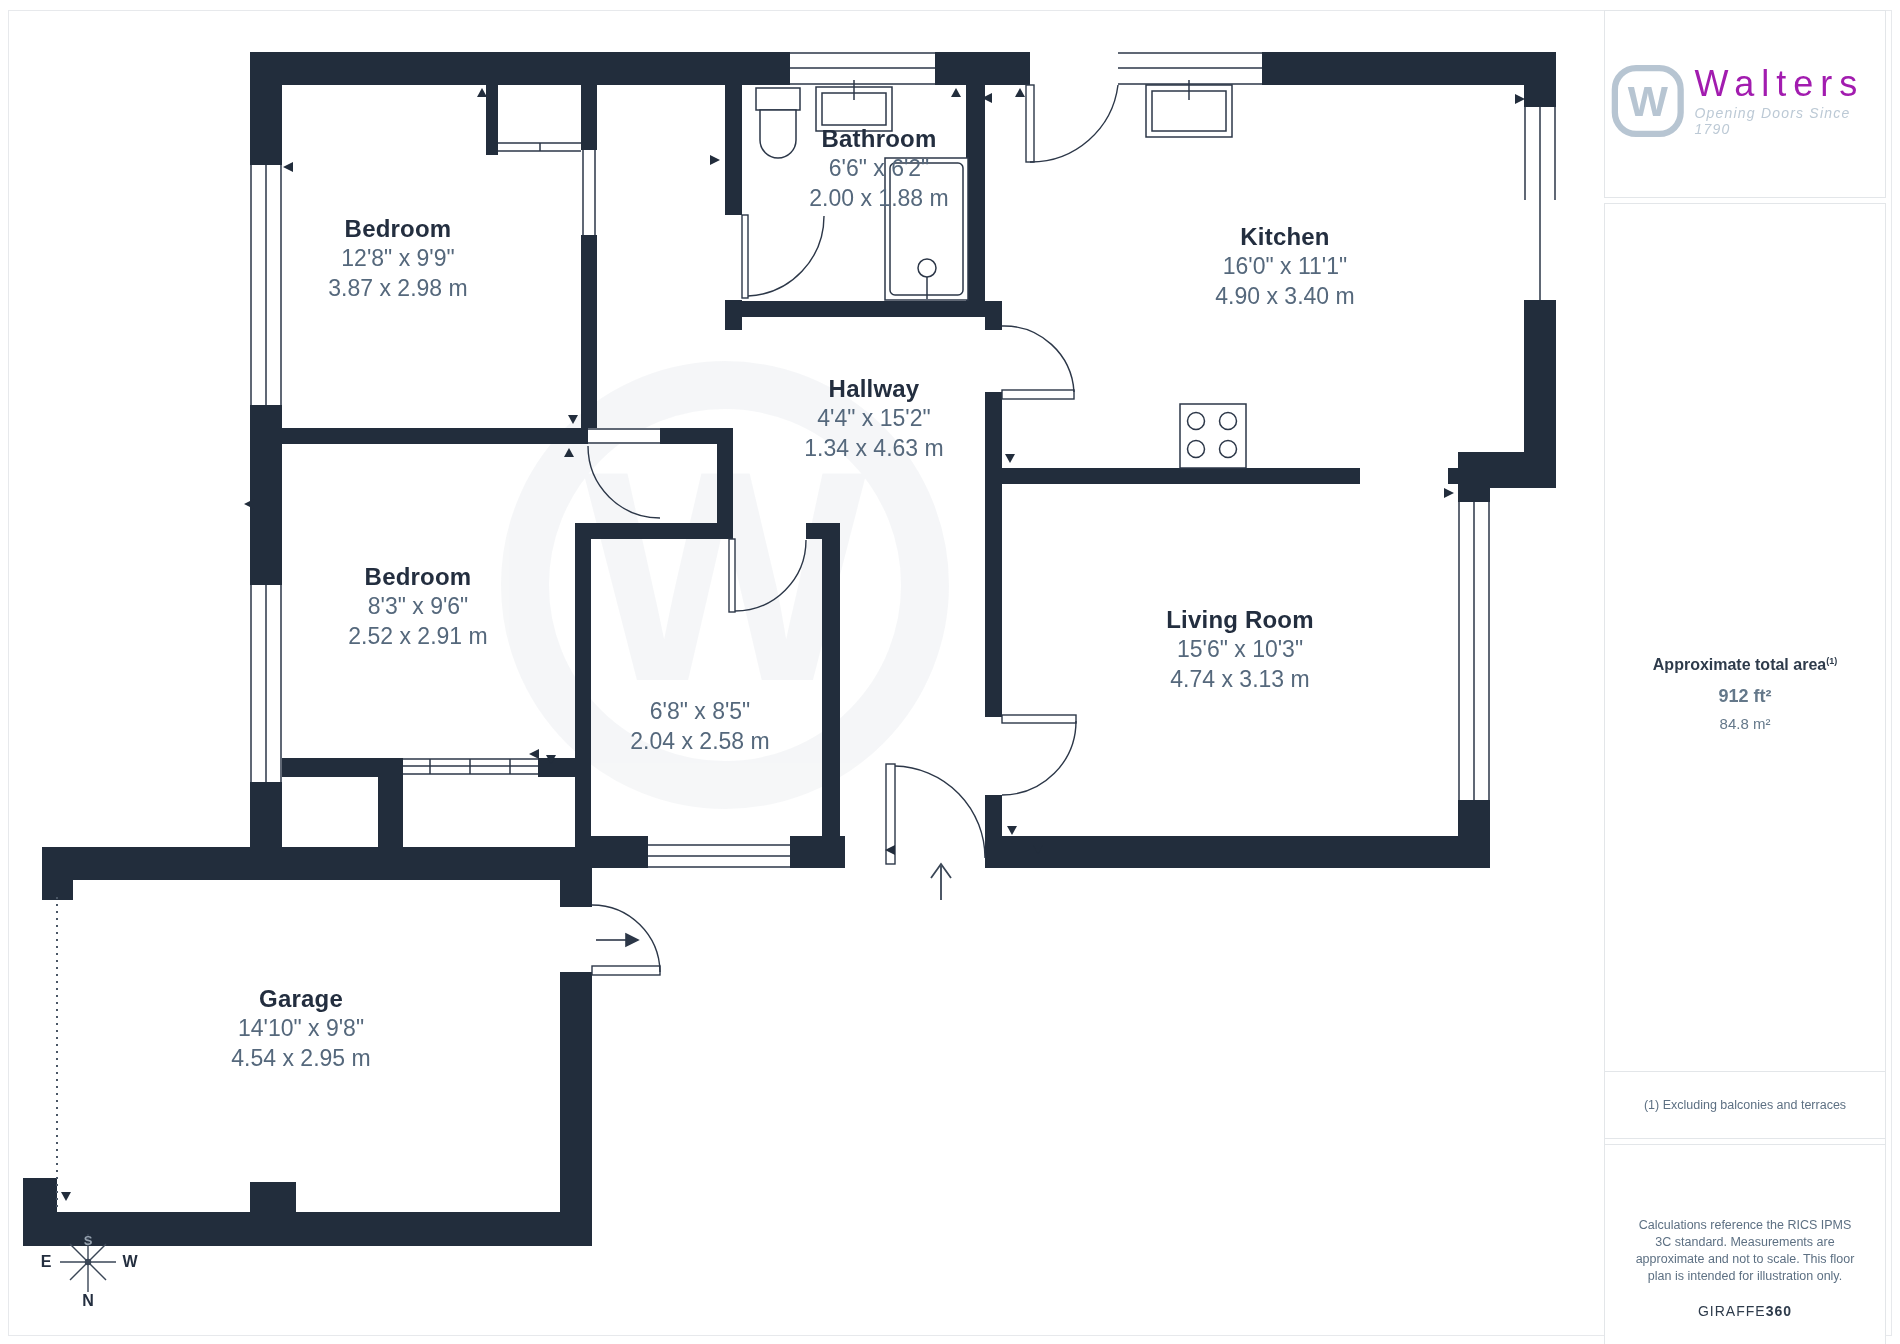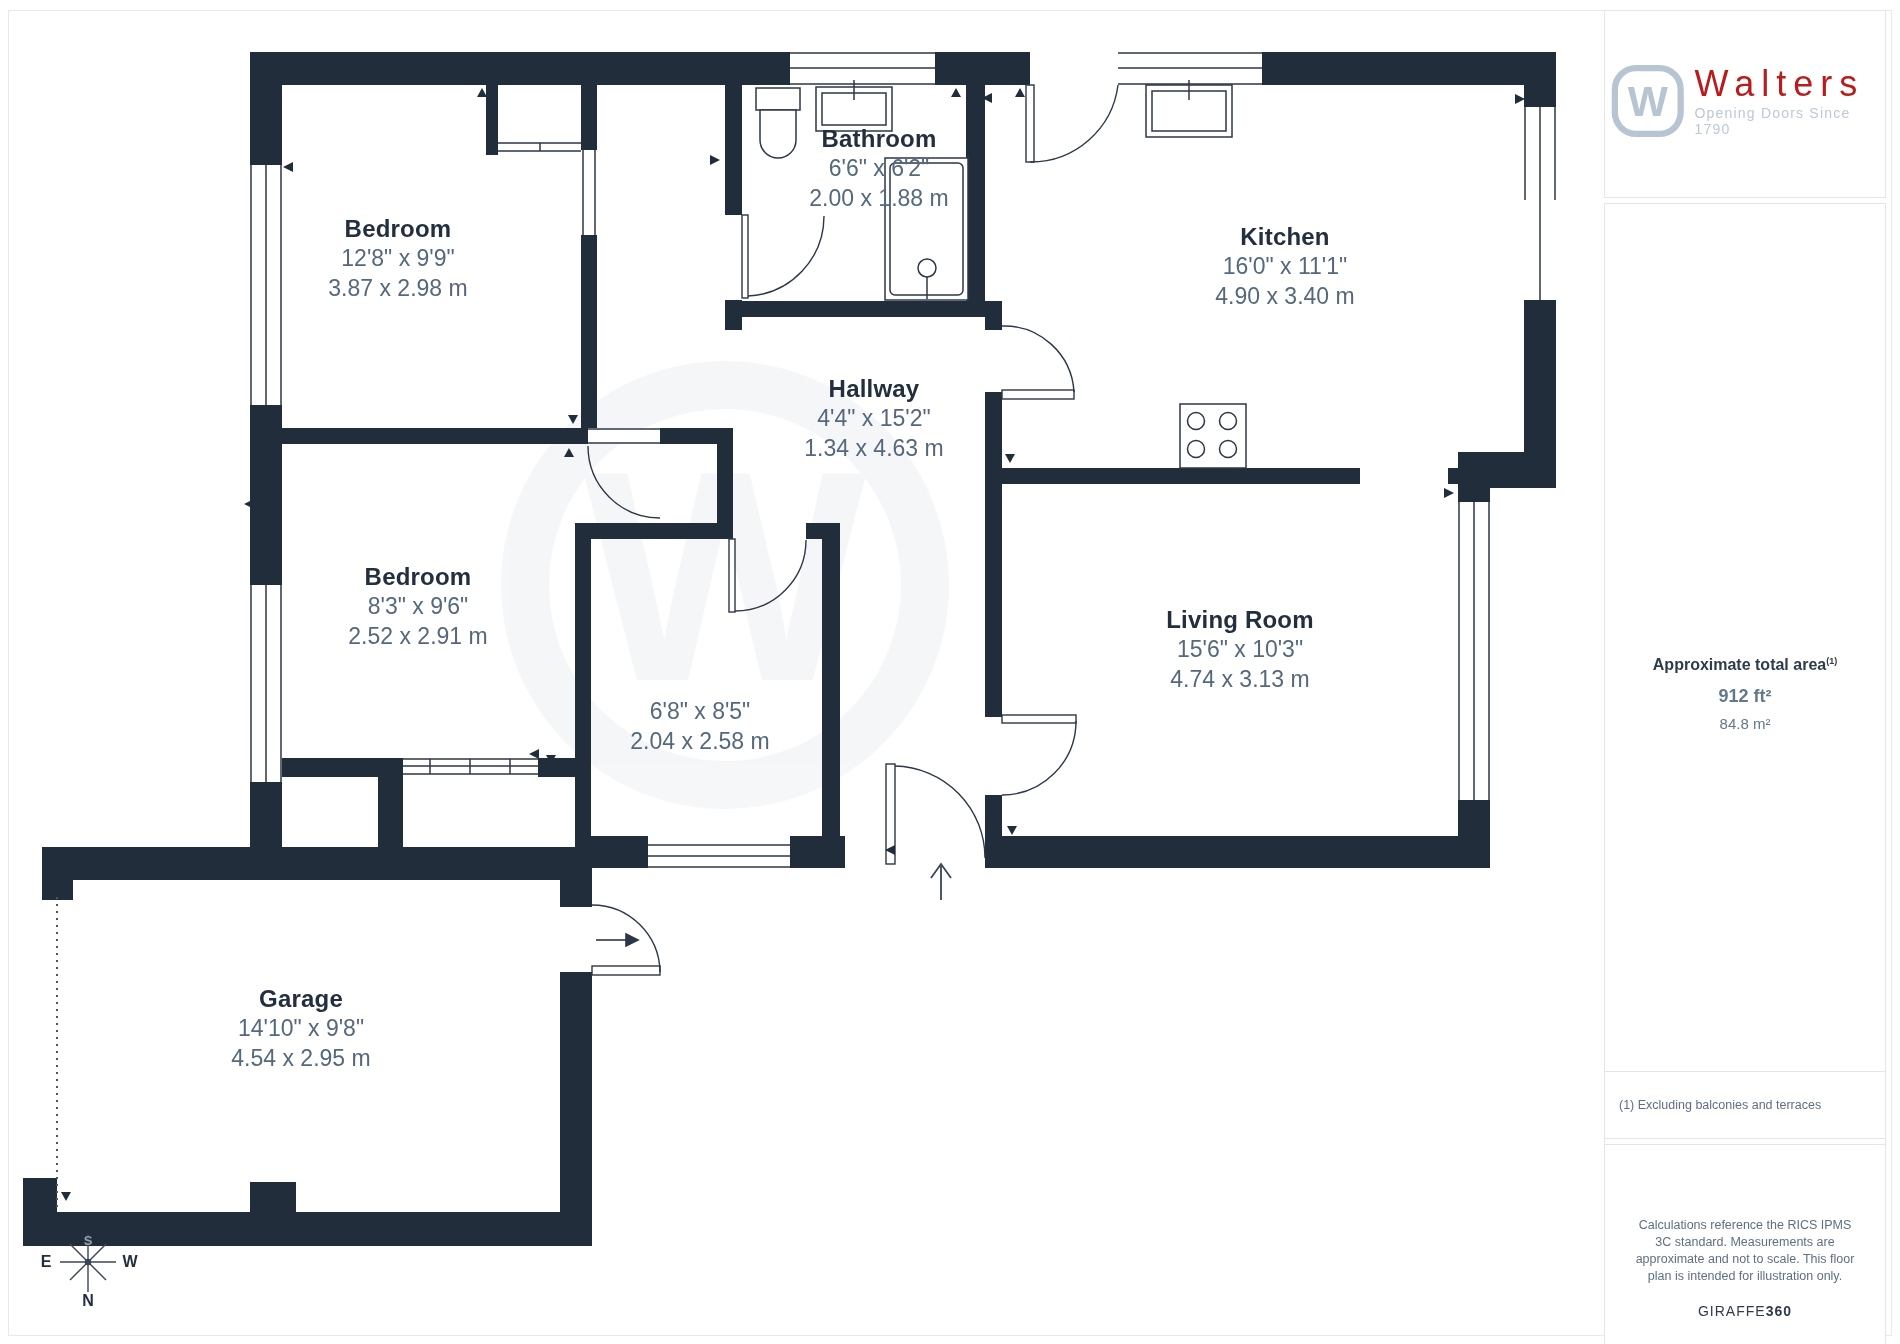--- a/index.html
+++ b/index.html
@@ -13,27 +13,27 @@
   .room-imp{font-size:23px;color:#55687c;line-height:1.3;}
   .room-met{font-size:23px;color:#55687c;line-height:1.3;}
 
   .compass-letter{position:absolute;transform:translate(-50%,-50%);font-size:16px;font-weight:bold;color:#232e3f;}
   .compass-s{color:#97a3b0;font-size:13px;font-weight:bold;}
 
   
   .panel{position:absolute;left:1604px;width:282px;background:#ffffff;border:1px solid #e3e6e9;box-sizing:border-box;}
   #panel-logo{top:10px;height:188px;}
   #panel-area{top:203px;height:982px;display:flex;flex-direction:column;align-items:center;justify-content:center;}
-  #panel-footnote{top:1071px;height:68px;display:flex;align-items:center;justify-content:flex-start;}
+  #panel-footnote{top:1071px;height:68px;display:flex;align-items:center;justify-content:center;}
   #panel-disclaimer{top:1144px;height:248px;display:flex;flex-direction:column;align-items:center;justify-content:center;}
 
   .logo-row{display:flex;align-items:center;margin:52px 0 0 6px;}
   .logo-words{margin-left:10px;}
-  .logo-name{font-size:36px;color:#b91c1c;letter-spacing:7px;font-weight:500;line-height:1;}
-  .logo-tag{font-size:14px;color:#bcc9d5;letter-spacing:1.2px;margin-top:3px;}
+  .logo-name{font-size:36px;color:#a21caf;letter-spacing:7px;font-weight:500;line-height:1;}
+  .logo-tag{font-size:14px;color:#bcc9d5;letter-spacing:1.2px;margin-top:3px;font-style:italic;}
 
   .area-title{font-size:16px;font-weight:bold;color:#2e3b4b;}
   .area-title sup{font-size:9px;}
   .area-imp{font-size:18px;color:#64788a;margin-top:12px;font-weight:bold;}
   .area-met{font-size:15px;color:#64788a;margin-top:8px;}
 
   .footnote-text{font-size:12.5px;color:#5d7083;text-align:center;padding:0 14px;}
   .disclaimer-text{font-size:12.5px;color:#5d7083;text-align:center;line-height:1.35;padding:0 26px;}
   .brand-credit{margin-top:18px;font-size:14px;color:#2e3b4b;letter-spacing:1px;}
   .brand-credit .bold{font-weight:bold;}

